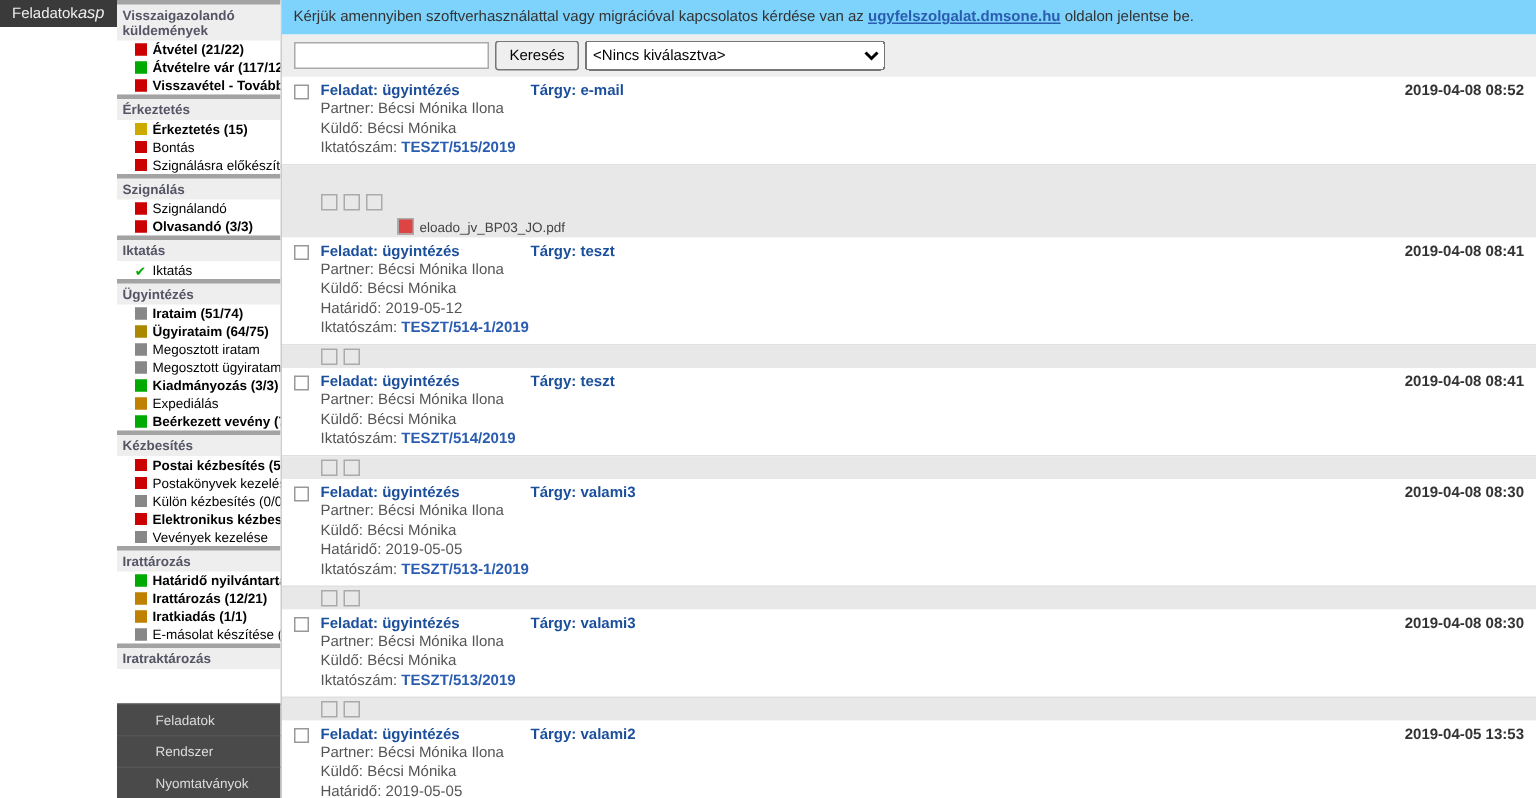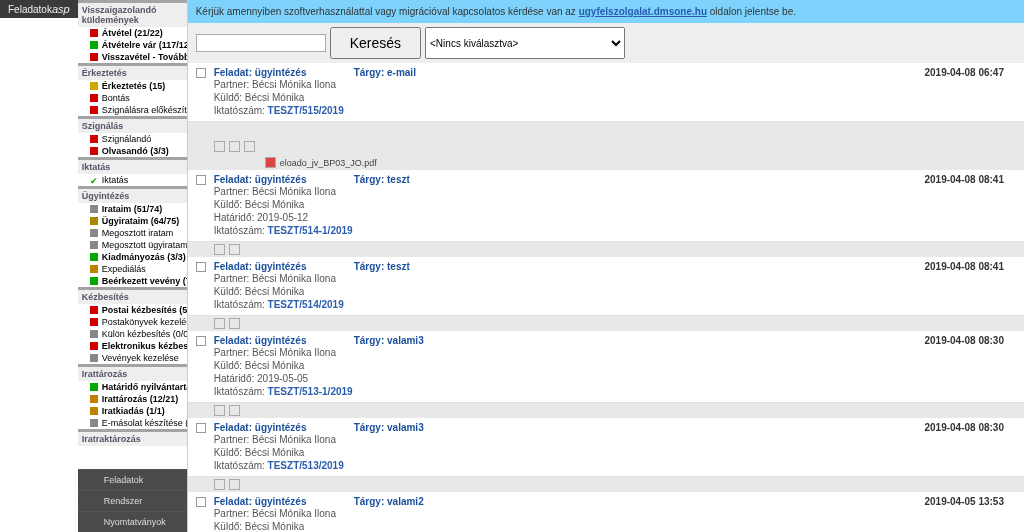--- a/index.html
+++ b/index.html
@@ -13,24 +13,24 @@
 .side-item { display: flex; align-items: center; padding: 1px 4px 1px 12px; cursor: pointer; white-space: nowrap; overflow: hidden; text-overflow: ellipsis; text-align: center; }
 .side-item.bold { font-weight: bold; }
 .sq { width: 8px; height: 8px; margin-right: 4px; display: inline-block; border: 1px solid #999; flex-shrink: 0; }
 .bottom-nav { background: #4a4a4a; }
 .bottom-nav .nav-row { color: #ddd; padding: 5px 10px; border-top: 1px solid #555; display: flex; align-items: center; gap: 6px; cursor: pointer; }
 .content { flex: 1; display: flex; flex-direction: column; background: #f7f7f7; overflow: hidden; }
 .notice { background: #7dd3fc; padding: 6px 8px; font-size: 10px; color: #333; }
 .notice a { color: #2a5db0; font-weight: bold; }
 .searchbar { background: #eee; padding: 4px 8px; display: flex; align-items: center; gap: 4px; }
 .searchbar input[type=text] { width: 130px; height: 18px; border: 1px solid #aaa; font-size: 10px; }
-.searchbar button { height: 32px; font-size: 14px; padding: 0 18px; }
-.searchbar select { height: 32px; font-size: 10px; width: 200px; }
+.searchbar button { height: 20px; font-size: 10px; padding: 0 8px; }
+.searchbar select { height: 20px; font-size: 10px; width: 200px; }
 .tasklist { flex: 1; overflow-y: auto; }
-.task { border-bottom: 1px solid #e0e0e0; padding: 0 20px 4px 26px; position: relative; background: #fff; }
+.task { border-bottom: 1px solid #e0e0e0; padding: 0 8px 4px 26px; position: relative; background: #fff; }
 .task-head { display: flex; padding-top: 4px; }
 .task-check { position: absolute; left: 8px; top: 5px; width: 10px; height: 10px; border: 1px solid #999; background: #fff; }
 .task-title { font-weight: bold; color: #1b4f9c; width: 140px; }
 .task-subj { font-weight: bold; color: #1b4f9c; flex: 1; }
 .task-date { font-weight: bold; color: #333; }
 .task-line { color: #555; line-height: 1.3; }
 .task-link { color: #2a5db0; font-weight: bold; }
 .icons-row { background: #e8e8e8; padding: 2px 8px 2px 26px; display: flex; gap: 4px; align-items: center; }
 .mini { width: 11px; height: 11px; border: 1px solid #aaa; display: inline-block; }
 .attach { color: #444; font-size: 9px; display: flex; align-items: center; gap: 4px; margin-left: 6px; margin-top: 33px; }
@@ -182,21 +182,21 @@
         <select>
           <option>&lt;Nincs kiválasztva&gt;</option>
         </select>
       </div>
       <div class="tasklist" id="tasklist">
           <div class="task">
             <div class="task-check"></div>
             <div class="task-head">
               <div class="task-title">Feladat: ügyintézés</div>
               <div class="task-subj">Tárgy: e-mail</div>
-              <div class="task-date">2019-04-08 06:47</div>
+              <div class="task-date">2019-04-08 08:52</div>
             </div>
             <div class="task-line">Partner: Bécsi Mónika Ilona</div>
             <div class="task-line">Küldő: Bécsi Mónika</div>
             <div class="task-line"><span>Iktatószám: </span><span class="task-link">TESZT/515/2019</span></div>
           </div>
           <div class="icons-row">
             <span class="mini"></span>
             <span class="mini"></span>
             <span class="mini"></span>
             <span class="attach">

